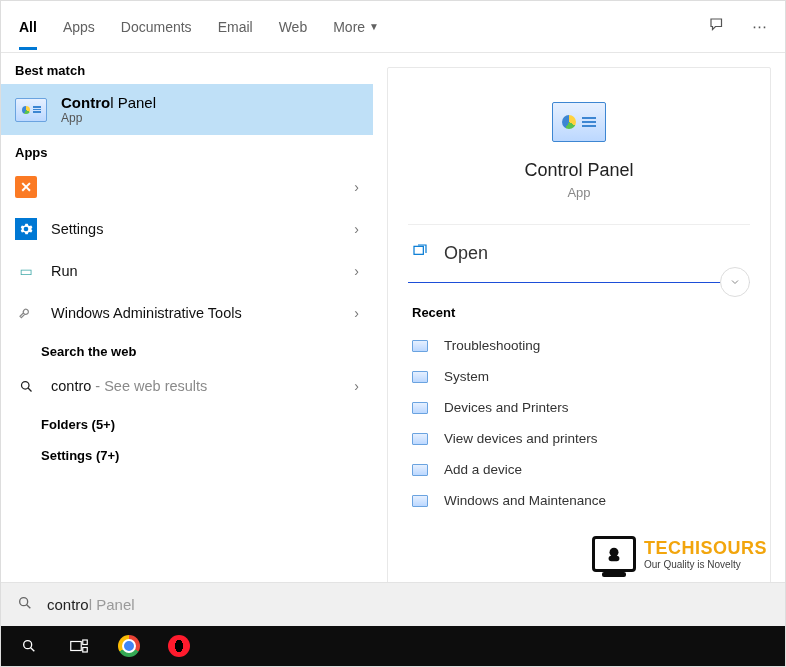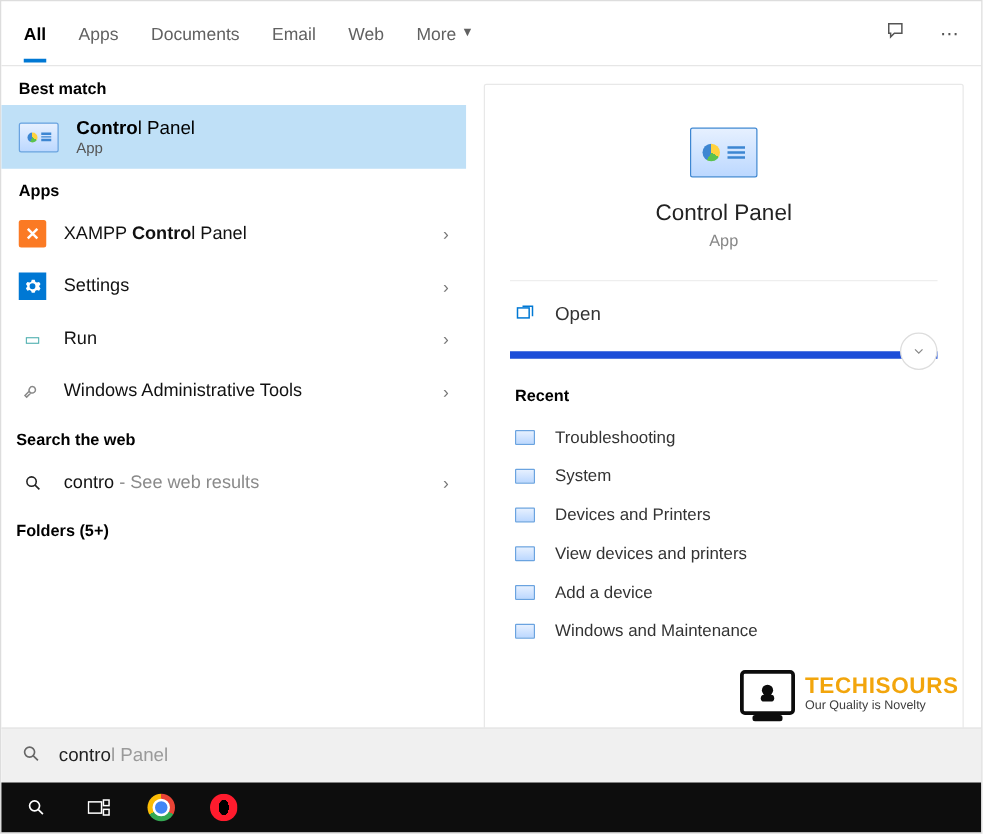--- a/index.html
+++ b/index.html
@@ -27,32 +27,32 @@
     .row .chev { position: absolute; right: 14px; color: #777; font-size: 14px; }
     .row .ricon { width: 22px; height: 22px; display: flex; align-items: center; justify-content: center; font-size: 14px; }
     .row .label { font-size: 14.5px; color: #111; }
     .row .label .sub { color: #8a8a8a; }
     .ic-xampp { background: #fb7a24; color: #fff; font-size: 10px; font-weight: bold; border-radius: 2px; }
     .ic-settings { background: #0078d4; color: #fff; }
     .ic-run { color: #4aa; font-size: 12px; }
     .ic-admin { color: #888; }
     .ic-search { color: #222; }
 
-    .small-head { font-size: 13px; font-weight: 600; padding: 10px 12px 6px; }
+    .small-head { font-size: 13px; font-weight: 600; padding: 10px 12px 6px; margin-left: 28px; }
 
     .right { flex: 1; border-left: 1px solid #eee; padding: 14px 20px 0 20px; overflow-y: auto; background: #fff; margin: 14px 14px 0 14px; border: 1px solid #e8e8e8; border-radius: 2px; }
     .preview-top { display: flex; flex-direction: column; align-items: center; padding: 20px 0 24px; border-bottom: 1px solid #eee; }
     .preview-icon { width: 54px; height: 40px; background: linear-gradient(#e6f0ff,#bcd8ff); border: 1.5px solid #3d86d2; border-radius: 2px; display: flex; align-items: center; justify-content: center; margin-bottom: 18px; }
     .preview-icon .dot { width: 14px; height: 14px; border-radius: 50%; background: conic-gradient(#ffd23f 0 120deg, #5bc24e 120deg 210deg, #3d86d2 210deg 360deg); margin-right: 6px; }
     .preview-icon .bars { display: flex; flex-direction: column; gap: 2px; }
     .preview-icon .bars div { width: 14px; height: 2px; background: #3d86d2; }
     .preview-title { font-size: 18px; color: #222; margin-bottom: 4px; }
     .preview-sub { font-size: 13px; color: #888; }
 
-    .action-row { display: flex; padding: 18px 4px; gap: 16px; font-size: 15px; color: #333; position: relative; border-bottom: 6px solid #1d4ed8; cursor: pointer; }
+    .action-row { display: flex; padding: 18px 4px; gap: 16px; font-size: 18px; color: #333; position: relative; border-bottom: 1px solid #1d4ed8; cursor: pointer; }
     .expand-circle { position: absolute; right: 0; width: 30px; height: 30px; border: 1px solid #ddd; border-radius: 50%; display: flex; align-items: center; justify-content: center; color: #888; bottom: -15px; background: #fff; z-index: 2; }
 
     .recent-head { font-size: 13px; font-weight: 600; padding: 22px 4px 10px; }
     .recent-item { display: flex; align-items: center; gap: 16px; padding: 8px 4px; font-size: 13.5px; color: #333; cursor: pointer; }
     .recent-item .ricon2 { width: 16px; height: 12px; background: linear-gradient(#e6f0ff,#bcd8ff); border: 1px solid #6aa3e0; border-radius: 1px; }
 
     .watermark { position: absolute; right: 18px; bottom: 94px; display: flex; align-items: center; gap: 8px; opacity: 0.95; }
     .wm-icon { width: 44px; height: 36px; border: 3px solid #000; border-radius: 4px; position: relative; display: flex; align-items: center; justify-content: center; }
     .wm-icon::after { content: ""; position: absolute; bottom: -8px; width: 24px; height: 5px; background: #000; border-radius: 2px; }
     .wm-text .l1 { color: #f2a100; font-weight: 800; font-size: 18px; letter-spacing: 0.5px; }
@@ -108,21 +108,20 @@
       <div class="bm-text">
         <div class="t1"><b>Contro</b><span>l Panel</span></div>
         <div class="t2">App</div>
       </div>
     </div>
 
     <div class="section-head">Apps</div>
 
     <div class="row">
       <div class="ricon ic-xampp">✕</div>
-      <div class="label"><span>XAMPP </span><b>Contro</b><span>l Panel</span></div>
       <div class="chev">›</div>
     </div>
     <div class="row">
       <div class="ricon ic-settings">
         <svg width="14" height="14" viewBox="0 0 24 24" fill="#fff">
             <path d="M12 8a4 4 0 100 8 4 4 0 000-8zm9 4l2 3-2 3-3-1a8 8 0 01-2 1l-1 3h-4l-1-3a8 8 0 01-2-1l-3 1-2-3 2-3-2-3 2-3 3 1a8 8 0 012-1l1-3h4l1 3a8 8 0 012 1l3-1 2 3-2 3z"></path>
           </svg>
       </div>
       <div class="label">Settings</div>
       <div class="chev">›</div>
@@ -148,20 +147,21 @@
         <svg width="15" height="15" viewBox="0 0 24 24" fill="none" stroke="currentColor" stroke-width="2">
             <circle cx="10" cy="10" r="6"></circle>
             <line x1="20" y1="20" x2="14.5" y2="14.5"></line>
           </svg>
       </div>
       <div class="label"><span>contro</span><span class="sub"> - See web results</span></div>
       <div class="chev">›</div>
     </div>
 
     <div class="small-head">Folders (5+)</div>
+    <div class="small-head">Settings (7+)</div>
   </div>
 
   <div class="right">
     <div class="preview-top">
       <div class="preview-icon">
         <div class="dot"></div>
         <div class="bars">
             <div></div>
             <div></div>
             <div></div>

